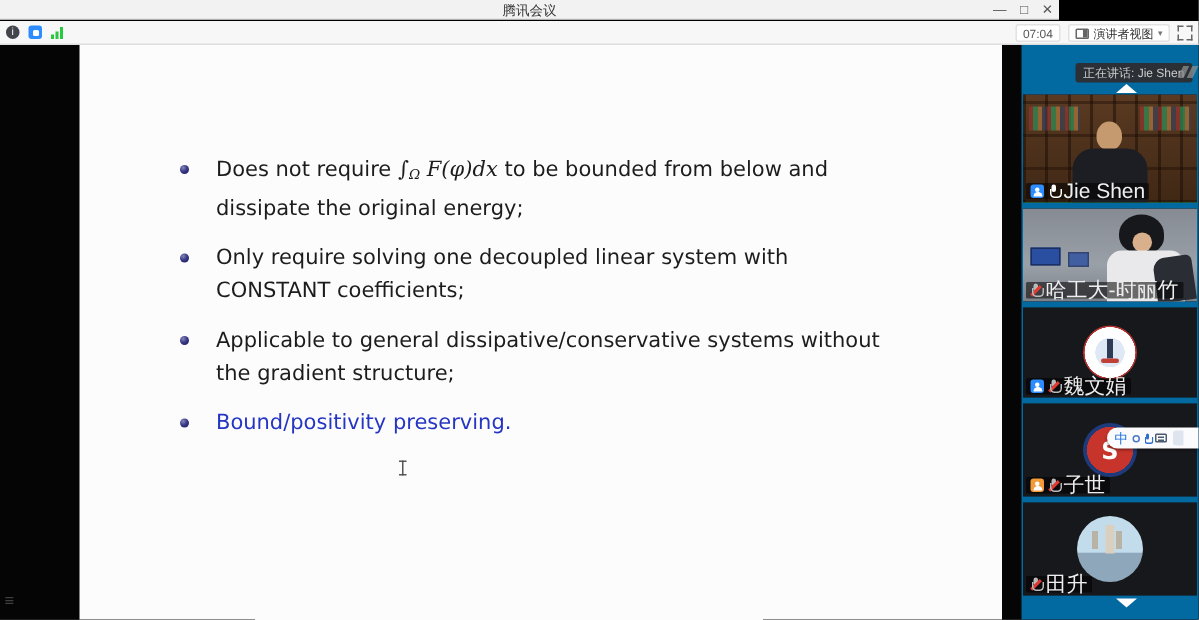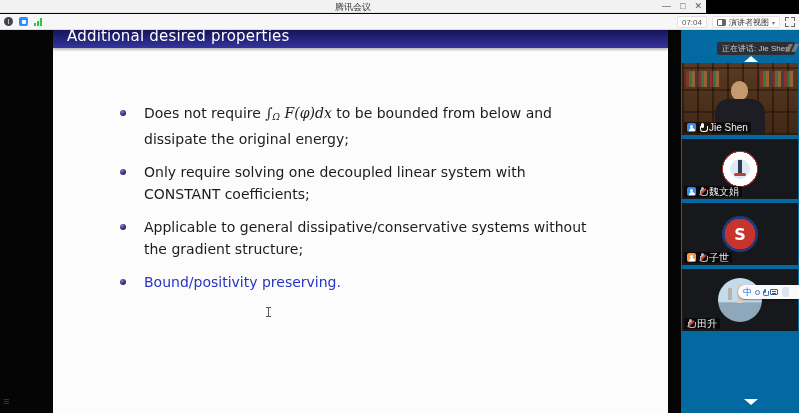--- a/index.html
+++ b/index.html
@@ -118,21 +118,21 @@
      display:flex; align-items:center; justify-content:center; }
   .av4 .sletter { color:#fff; font-size:16px; font-weight:bold; font-family:"DejaVu Sans", sans-serif; }
   .av5 { width:44px; height:44px; border-radius:50%; position:relative; overflow:hidden;
      background:linear-gradient(#c3dcec 0 55%, #8fa7ba 56% 100%); }
   .av5::before { content:""; position:absolute; left:19px; top:6px; width:6px; height:19px; background:#d9d0c0; }
   .av5::after { content:""; position:absolute; left:10px; top:10px; width:4px; height:12px; background:#b9b3a6; box-shadow:16px 0 0 #b9b3a6; }
 
   
   .namebar { position:absolute; left:2px; bottom:2px; display:flex; align-items:center; gap:3px;
      background:rgba(0,0,0,.55); border-radius:1px; padding:1px 3px; }
-  .namebar .nm { color:#eee; font-size:10px; line-height:9px; white-space:nowrap;text-align:center; }
+  .namebar .nm { color:#eee; font-size:14px; line-height:9px; white-space:nowrap;text-align:center; }
   .pbadge { width:9px; height:9px; border-radius:2px; background:#2d8cff; position:relative; display:inline-block; }
   .pbadge::before { content:""; position:absolute; top:1.5px; left:3px; width:3px; height:3px; border-radius:50%; background:#fff; }
   .pbadge::after { content:""; position:absolute; bottom:1px; left:1.5px; width:6px; height:3px; border-radius:3px 3px 0 0; background:#fff; }
   .pbadge.orange { background:#f29b38; }
   .mic { width:7px; height:9px; position:relative; display:inline-block; }
   .mic::before { content:""; position:absolute; left:2px; top:0; width:3px; height:5px; background:#fff; border-radius:1.5px; }
   .mic::after { content:""; position:absolute; left:0.5px; top:2.5px; width:6px; height:5px; border:1px solid #fff;
      border-top:none; border-radius:0 0 3px 3px; }
   .mic.muted::before { background:#b9b9b9; }
   .mic.muted::after { border-color:#b9b9b9; }
@@ -188,23 +188,20 @@
         <i></i>
         <i></i>
       </span>
   </div>
 </div>
 
 <div class="stage">
   <span class="hamburger">≡</span>
 
   <div class="slide">
-    <div class="banner">
-      <div class="ftitle">Additional desired properties</div>
-    </div>
 
     <ul class="bullets">
       <li>
         <span class="btext">Does not require </span><span class="math">∫</span><span class="msub">Ω</span><span class="math"> F(φ)dx</span><span class="btext"> to be bounded from below and
 dissipate the original energy;</span>
       </li>
       <li>
         <span class="btext">Only require solving one decoupled linear system with
 CONSTANT coefficients;</span>
       </li>
@@ -238,20 +235,36 @@
           <div class="head"></div>
             <div class="body"></div>
         </div>
         <div class="namebar">
           <span class="pbadge"></span>
           <span class="mic"></span>
           <span class="nm">Jie Shen</span>
         </div>
       </div>
 
+      <div class="tile t2">
+        <div class="v-lab">
+          <div class="mon m1"></div>
+            <div class="mon m2"></div>
+          <div class="hair"></div>
+            <div class="face"></div>
+          <div class="shirt"></div>
+            <div class="vest"></div>
+        </div>
+        <div class="namebar">
+          <span class="mic muted">
+              <span class="slash"></span>
+            </span>
+          <span class="nm">哈工大-时丽竹</span>
+        </div>
+      </div>
 
       <div class="tile t3">
         <div class="av-wrap">
             <div class="av3"></div>
           </div>
         <div class="namebar">
           <span class="pbadge"></span>
           <span class="mic muted">
               <span class="slash"></span>
             </span>

